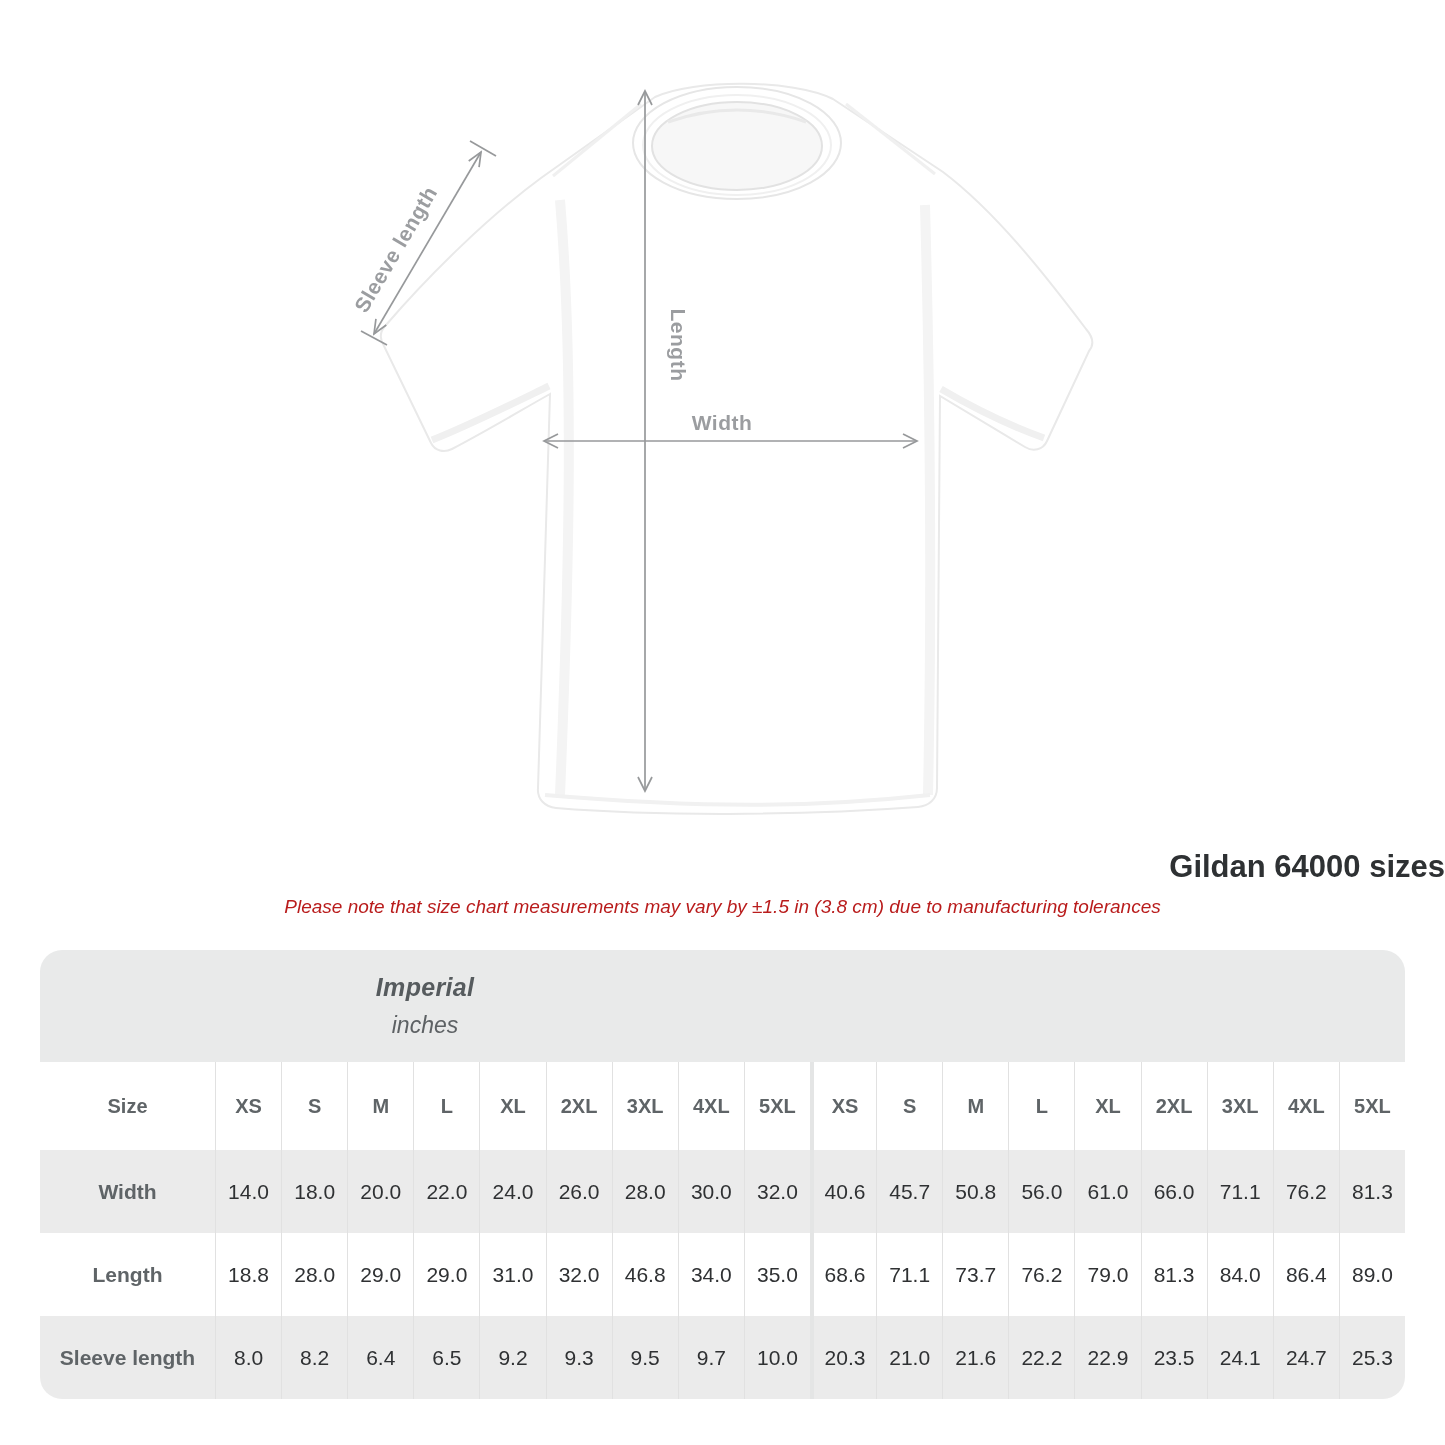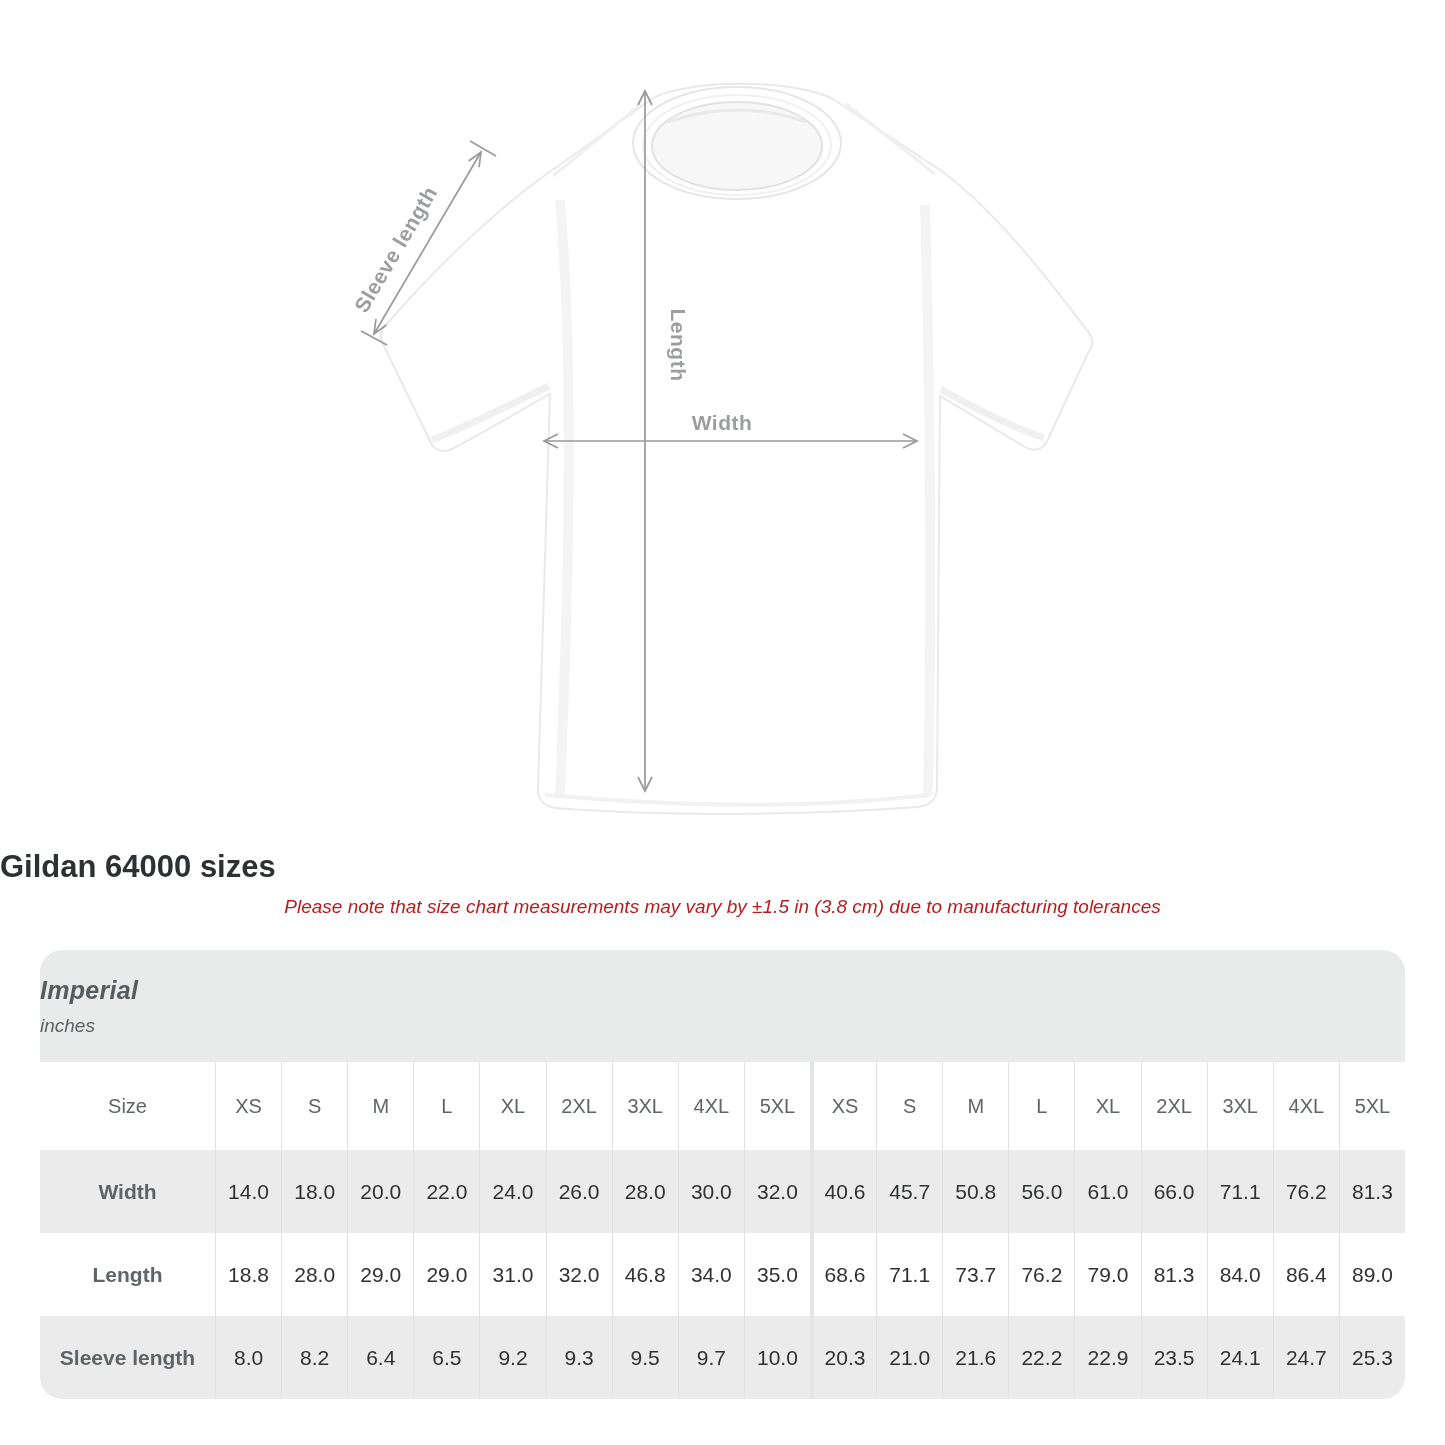--- a/index.html
+++ b/index.html
@@ -3,44 +3,44 @@
 <meta charset="utf-8">
 <style>
   html,body{margin:0;padding:0;background:#fff;}
   .page{position:relative;width:1445px;height:1445px;background:#ffffff;overflow:hidden;
         font-family:"Liberation Sans",sans-serif;}
 
   
   .figure-wrap{position:absolute;top:0;left:0;width:1445px;height:845px;}
 
   
-  .chart-title{position:absolute;top:849px;left:0;width:100%;text-align:left;
+  .chart-title{position:absolute;top:849px;left:0;width:100%;text-align:right;
                font-size:31px;font-weight:bold;color:#2e3133;}
   .chart-note{position:absolute;top:896px;left:0;width:100%;text-align:center;
               font-style:italic;font-size:19px;color:#b91c1c;}
 
   
   .size-table{position:absolute;top:950px;left:40px;width:1365px;border-radius:22px;
               overflow:hidden;background:#ffffff;}
   .band{display:flex;height:112px;background:#e9eaea;}
-  .band-group{display:flex;flex-direction:column;align-items:flex-start;justify-content:center;}
+  .band-group{display:flex;flex-direction:column;align-items:center;justify-content:center;}
   .band-left{width:770px;}
   .band-right{width:595px;}
   .band-title{font-size:25px;font-weight:bold;font-style:italic;color:#565b5e;letter-spacing:.3px;}
-  .band-unit{font-size:19px;font-style:italic;color:#5d6164;margin-top:10px;}
+  .band-unit{font-size:23px;font-style:italic;color:#5d6164;margin-top:10px;}
 
   .trow{display:grid;grid-template-columns:175px repeat(18,1fr);width:100%;}
   .r-header{height:88px;background:#ffffff;}
   .r-data{height:83px;}
   .stripe{background:#ebebeb;}
   .r-white{background:#ffffff;}
   .cell{display:flex;align-items:center;justify-content:center;border-left:1px solid #e1e1e1;}
   .trow .cell:first-child{border-left:none;}
   .mstart{border-left:4px solid #e4e5e5;}
-  .h-cell{font-size:20px;font-weight:normal;color:#5f6467;}
+  .h-cell{font-size:20px;font-weight:bold;color:#5f6467;}
   .label-cell{font-size:21px;font-weight:bold;color:#5f6467;}
   .v-cell{font-size:21px;color:#2f3133;}
 </style>
 </head>
 <body>
 
 <div class="page">
 
   <div class="figure-wrap">
     <svg width="1445" height="845" viewBox="0 0 1445 845" xmlns="http://www.w3.org/2000/svg">

